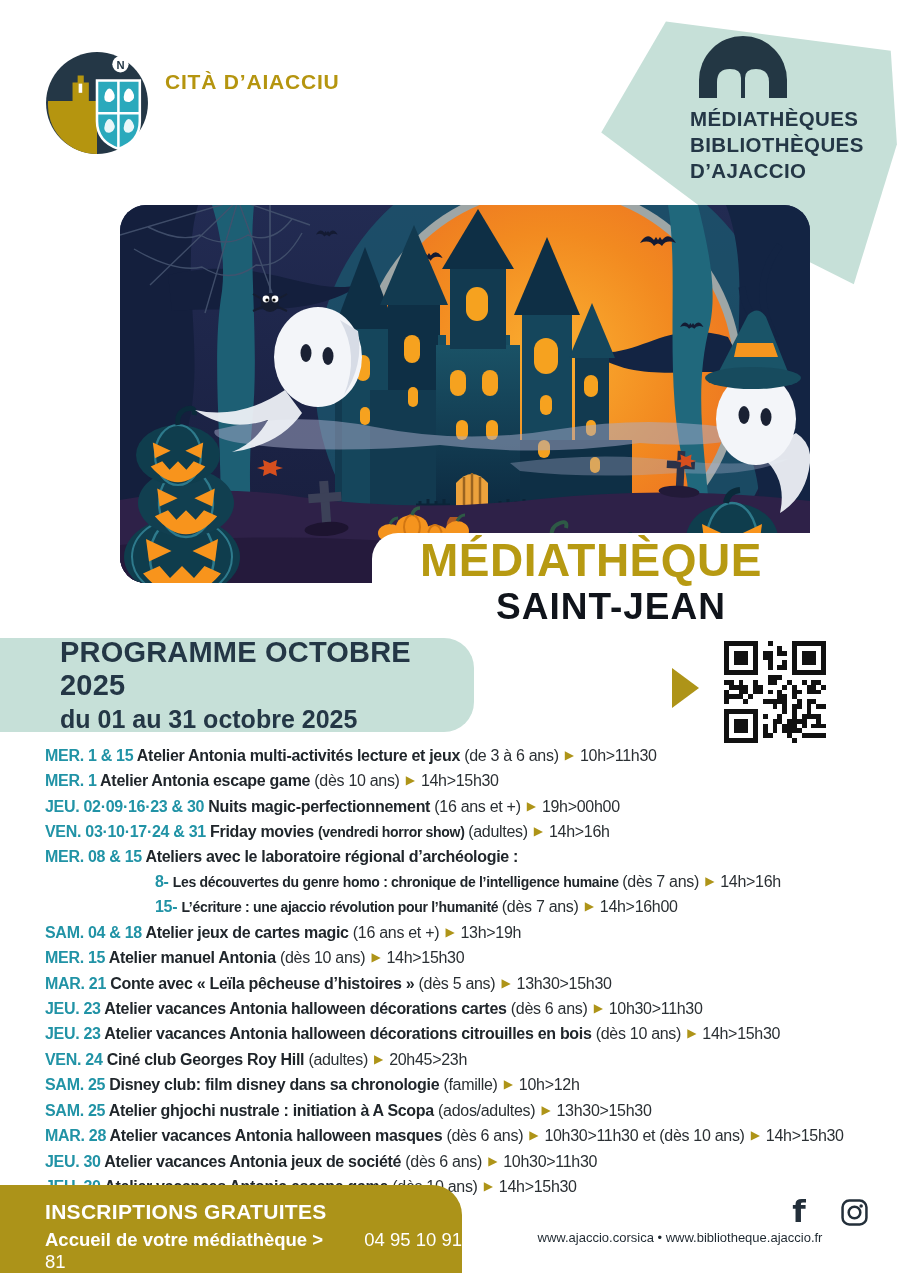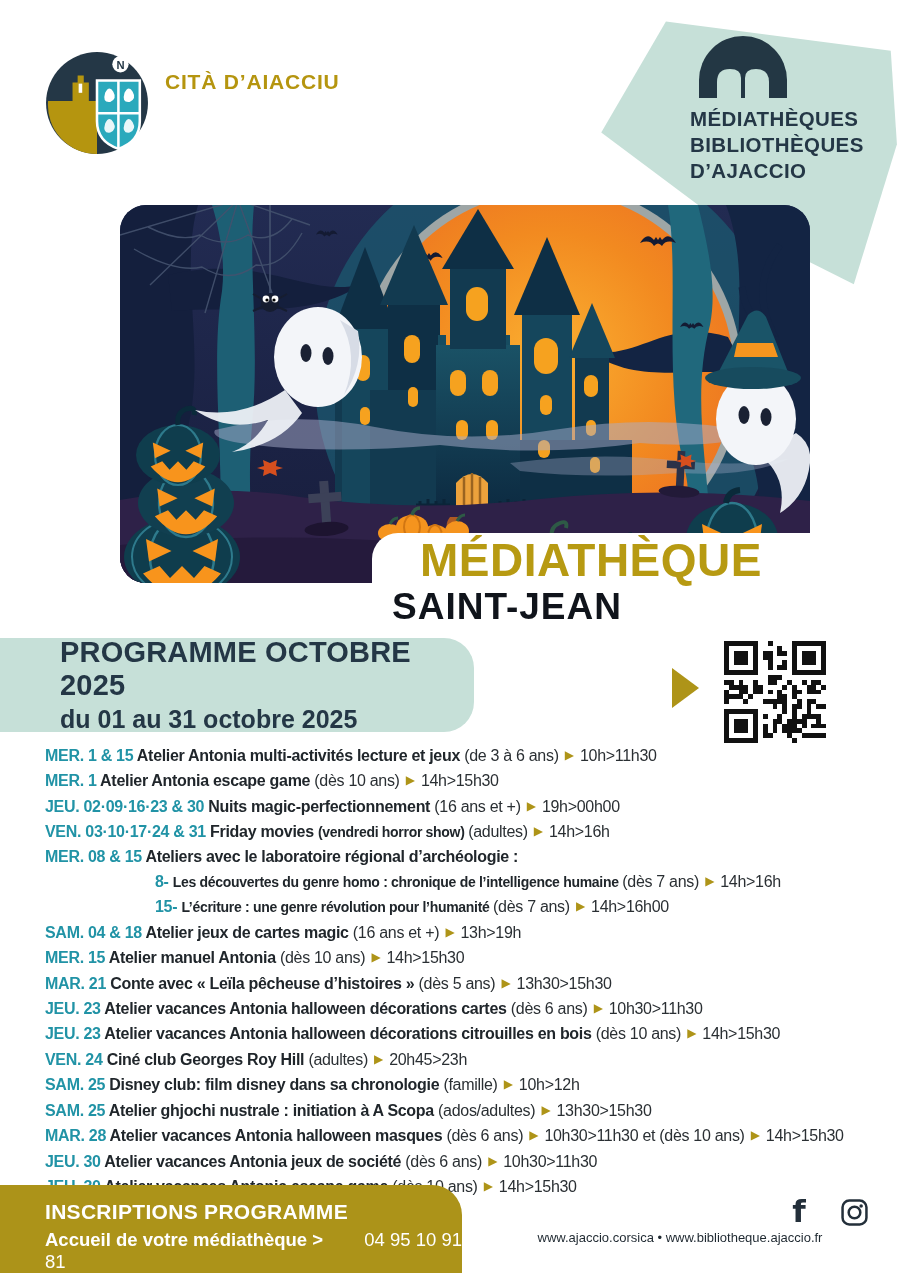--- a/index.html
+++ b/index.html
@@ -13,21 +13,21 @@
   .badge{position:absolute;left:592px;top:4px;width:308px;height:292px;background:var(--mint,#C6E0D8);
          clip-path:polygon(24% 6%,97% 16%,99% 48%,85% 96%,36% 70%,3% 44%);z-index:1;}
   .badge .book{position:absolute;left:100px;top:26px;width:102px;height:68px;}
   .badge .lines{position:absolute;left:98px;top:102px;font-size:20.5px;font-weight:800;
                 color:var(--navy,#243746);line-height:26px;letter-spacing:.4px;}
   
   .hero{position:absolute;left:120px;top:205px;width:690px;height:378px;border-radius:26px;overflow:hidden;z-index:2;}
   .plate{position:absolute;left:372px;top:533px;width:438px;height:50px;background:#fff;
          border-top-left-radius:26px;z-index:3;display:flex;align-items:flex-end;justify-content:center;text-align:right;}
   .venue-title{font-size:46px;font-weight:800;letter-spacing:.5px;color:var(--gold_title,#B79A12);line-height:1;}
-  .venue-subtitle{position:absolute;left:372px;top:586px;width:438px;transform:translateX(20px);
+  .venue-subtitle{position:absolute;left:372px;top:586px;width:438px;text-align:center;transform:translateX(20px);
          font-size:37px;font-weight:800;letter-spacing:1px;color:#10141B;z-index:3;}
   
   .program{position:absolute;left:0;top:638px;width:474px;height:94px;background:var(--mint,#C6E0D8);
            border-radius:0 30px 30px 0;display:flex;flex-direction:column;justify-content:center;
            padding-left:60px;box-sizing:border-box;gap:3px;}
   .program-title{font-size:29px;font-weight:800;color:var(--navy,#243746);letter-spacing:.2px;}
   .program-dates{font-size:25px;font-weight:700;color:var(--navy,#243746);}
   .play{position:absolute;left:672px;top:668px;width:0;height:0;
         border-top:20px solid transparent;border-bottom:20px solid transparent;
         border-left:27px solid var(--gold,#AE9418);}
@@ -450,36 +450,36 @@
       <rect x="2" y="16" width="3" height="3" fill="#111"></rect>
     </svg>
 
   <div class="events">
       <div class="event-row"><span class="sg-date">MER. 1 &amp; 15 </span><span class="sg-bold">Atelier Antonia multi-activités lecture et jeux </span><span class="sg-reg">(de 3 à 6 ans) </span><span class="sg-arrow">▶</span><span class="sg-reg"> 10h&gt;11h30</span></div>
       <div class="event-row"><span class="sg-date">MER. 1 </span><span class="sg-bold">Atelier Antonia escape game </span><span class="sg-reg">(dès 10 ans) </span><span class="sg-arrow">▶</span><span class="sg-reg"> 14h&gt;15h30</span></div>
       <div class="event-row"><span class="sg-date">JEU. 02·09·16·23 &amp; 30 </span><span class="sg-bold">Nuits magic-perfectionnement </span><span class="sg-reg">(16 ans et +) </span><span class="sg-arrow">▶</span><span class="sg-reg"> 19h&gt;00h00</span></div>
       <div class="event-row"><span class="sg-date">VEN. 03·10·17·24 &amp; 31 </span><span class="sg-bold">Friday movies </span><span class="sg-boldsm">(vendredi horror show) </span><span class="sg-reg">(adultes) </span><span class="sg-arrow">▶</span><span class="sg-reg"> 14h&gt;16h</span></div>
       <div class="event-row"><span class="sg-date">MER. 08 &amp; 15  </span><span class="sg-bold">Ateliers avec le laboratoire régional d’archéologie :</span></div>
       <div class="event-row indent"><span class="sg-date">8- </span><span class="sg-boldsm">Les découvertes du genre homo : chronique de l’intelligence humaine </span><span class="sg-reg">(dès 7 ans) </span><span class="sg-arrow">▶</span><span class="sg-reg"> 14h&gt;16h</span></div>
-      <div class="event-row indent"><span class="sg-date">15- </span><span class="sg-boldsm">L’écriture : une genre révolution pour l’humanité </span><span class="sg-reg">(dès 7 ans) </span><span class="sg-arrow">▶</span><span class="sg-reg"> 14h&gt;16h00</span></div>
+      <div class="event-row indent"><span class="sg-date">15- </span><span class="sg-boldsm">L’écriture : une ajaccio révolution pour l’humanité </span><span class="sg-reg">(dès 7 ans) </span><span class="sg-arrow">▶</span><span class="sg-reg"> 14h&gt;16h00</span></div>
       <div class="event-row"><span class="sg-date">SAM. 04 &amp; 18 </span><span class="sg-bold">Atelier jeux de cartes magic </span><span class="sg-reg">(16 ans et +) </span><span class="sg-arrow">▶</span><span class="sg-reg"> 13h&gt;19h</span></div>
       <div class="event-row"><span class="sg-date">MER. 15 </span><span class="sg-bold">Atelier manuel Antonia </span><span class="sg-reg">(dès 10 ans) </span><span class="sg-arrow">▶</span><span class="sg-reg"> 14h&gt;15h30</span></div>
       <div class="event-row"><span class="sg-date">MAR. 21 </span><span class="sg-bold">Conte avec « Leïla pêcheuse d’histoires » </span><span class="sg-reg">(dès 5 ans) </span><span class="sg-arrow">▶</span><span class="sg-reg"> 13h30&gt;15h30</span></div>
       <div class="event-row"><span class="sg-date">JEU. 23 </span><span class="sg-bold">Atelier vacances Antonia halloween décorations cartes </span><span class="sg-reg">(dès 6 ans) </span><span class="sg-arrow">▶</span><span class="sg-reg"> 10h30&gt;11h30</span></div>
       <div class="event-row"><span class="sg-date">JEU. 23 </span><span class="sg-bold">Atelier vacances Antonia halloween décorations citrouilles en bois </span><span class="sg-reg">(dès 10 ans) </span><span class="sg-arrow">▶</span><span class="sg-reg"> 14h&gt;15h30</span></div>
       <div class="event-row"><span class="sg-date">VEN. 24 </span><span class="sg-bold">Ciné club Georges Roy Hill </span><span class="sg-reg">(adultes) </span><span class="sg-arrow">▶</span><span class="sg-reg"> 20h45&gt;23h</span></div>
       <div class="event-row"><span class="sg-date">SAM. 25 </span><span class="sg-bold">Disney club: film disney dans sa chronologie </span><span class="sg-reg">(famille) </span><span class="sg-arrow">▶</span><span class="sg-reg"> 10h&gt;12h</span></div>
       <div class="event-row"><span class="sg-date">SAM. 25 </span><span class="sg-bold">Atelier ghjochi nustrale : initiation à A Scopa </span><span class="sg-reg">(ados/adultes) </span><span class="sg-arrow">▶</span><span class="sg-reg"> 13h30&gt;15h30</span></div>
       <div class="event-row"><span class="sg-date">MAR. 28 </span><span class="sg-bold">Atelier vacances Antonia halloween masques </span><span class="sg-reg">(dès 6 ans) </span><span class="sg-arrow">▶</span><span class="sg-reg"> 10h30&gt;11h30 et (dès 10 ans) </span><span class="sg-arrow">▶</span><span class="sg-reg"> 14h&gt;15h30</span></div>
       <div class="event-row"><span class="sg-date">JEU. 30 </span><span class="sg-bold">Atelier vacances Antonia jeux de société </span><span class="sg-reg">(dès 6 ans) </span><span class="sg-arrow">▶</span><span class="sg-reg"> 10h30&gt;11h30</span></div>
       <div class="event-row"><span class="sg-date">JEU. 30 </span><span class="sg-bold">Atelier vacances Antonia escape game </span><span class="sg-reg">(dès 10 ans) </span><span class="sg-arrow">▶</span><span class="sg-reg"> 14h&gt;15h30</span></div>
     </div>
 
   <div class="footer-gold">
-    <div class="footer-free">INSCRIPTIONS PROGRAMME</div>
+    <div class="footer-free">INSCRIPTIONS GRATUITES</div>
     <div class="footer-desk"><span>Accueil de votre médiathèque &gt; </span><b>04 95 10 91 81</b></div>
   </div>
   <div class="fb">f</div>
   <svg class="ig" viewBox="0 0 26 26">
     <rect x="1.5" y="1.5" width="23" height="23" rx="6.5" fill="none" stroke="#232F3A" stroke-width="2.4"></rect>
     <circle cx="13" cy="13" r="5.6" fill="none" stroke="#232F3A" stroke-width="2.4"></circle>
     <circle cx="19.4" cy="6.7" r="1.7" fill="#232F3A"></circle>
   </svg>
   <div class="footer-sites">www.ajaccio.corsica • www.bibliotheque.ajaccio.fr</div>
 

